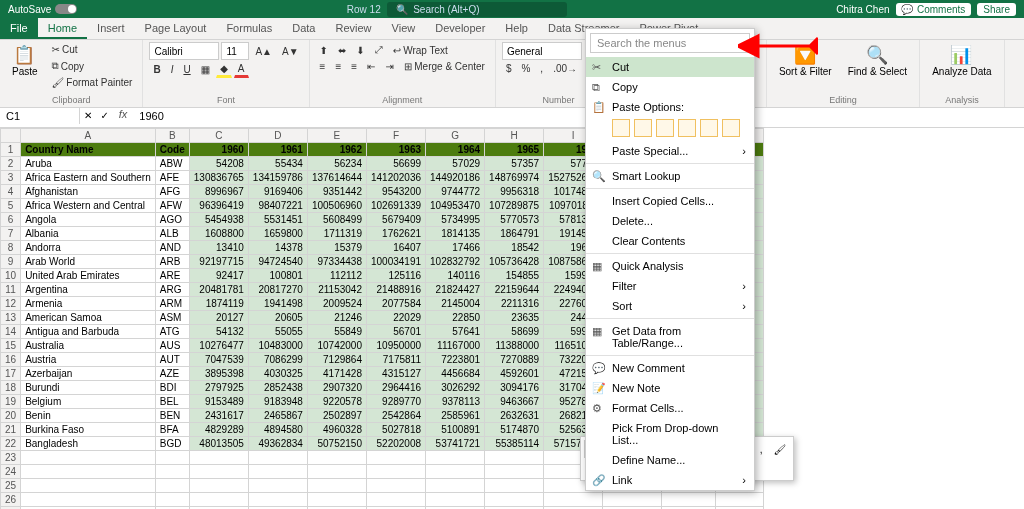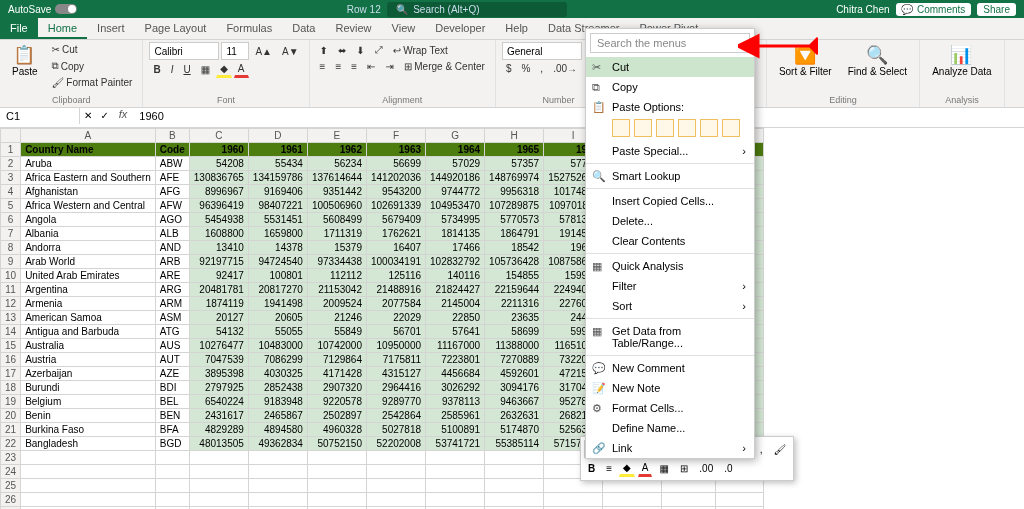--- a/index.html
+++ b/index.html
@@ -514,21 +514,21 @@
           <td class="coln sel">3094176</td>
           <td class="coln sel">3170496</td>
           <td class="coln sel">3253215</td>
           <td class="coln sel">333</td>
           <td class="coln sel"></td>
         </tr>
         <tr>
           <th class="rowh">19</th>
           <td class="colA">Belgium</td>
           <td class="colB">BEL</td>
-          <td class="coln sel">6540224</td>
+          <td class="coln sel">9153489</td>
           <td class="coln sel">9183948</td>
           <td class="coln sel">9220578</td>
           <td class="coln sel">9289770</td>
           <td class="coln sel">9378113</td>
           <td class="coln sel">9463667</td>
           <td class="coln sel">9527807</td>
           <td class="coln sel">9580991</td>
           <td class="coln sel">962</td>
           <td class="coln sel"></td>
         </tr>
@@ -722,20 +722,23 @@
     </div>
   <div class="item">
       <span class="mi">📝</span>
       <span>New Note</span>
     </div>
   <div class="item">
       <span class="mi">⚙</span>
       <span>Format Cells...</span>
     </div>
   <div class="item">
+      <span>Pick From Drop-down List...</span>
+    </div>
+  <div class="item">
       <span>Define Name...</span>
     </div>
   <div class="item">
       <span class="mi">🔗</span>
       <span>Link</span>
       <span>›</span>
     </div>
 </div>
 
 <div class="mini-toolbar">

